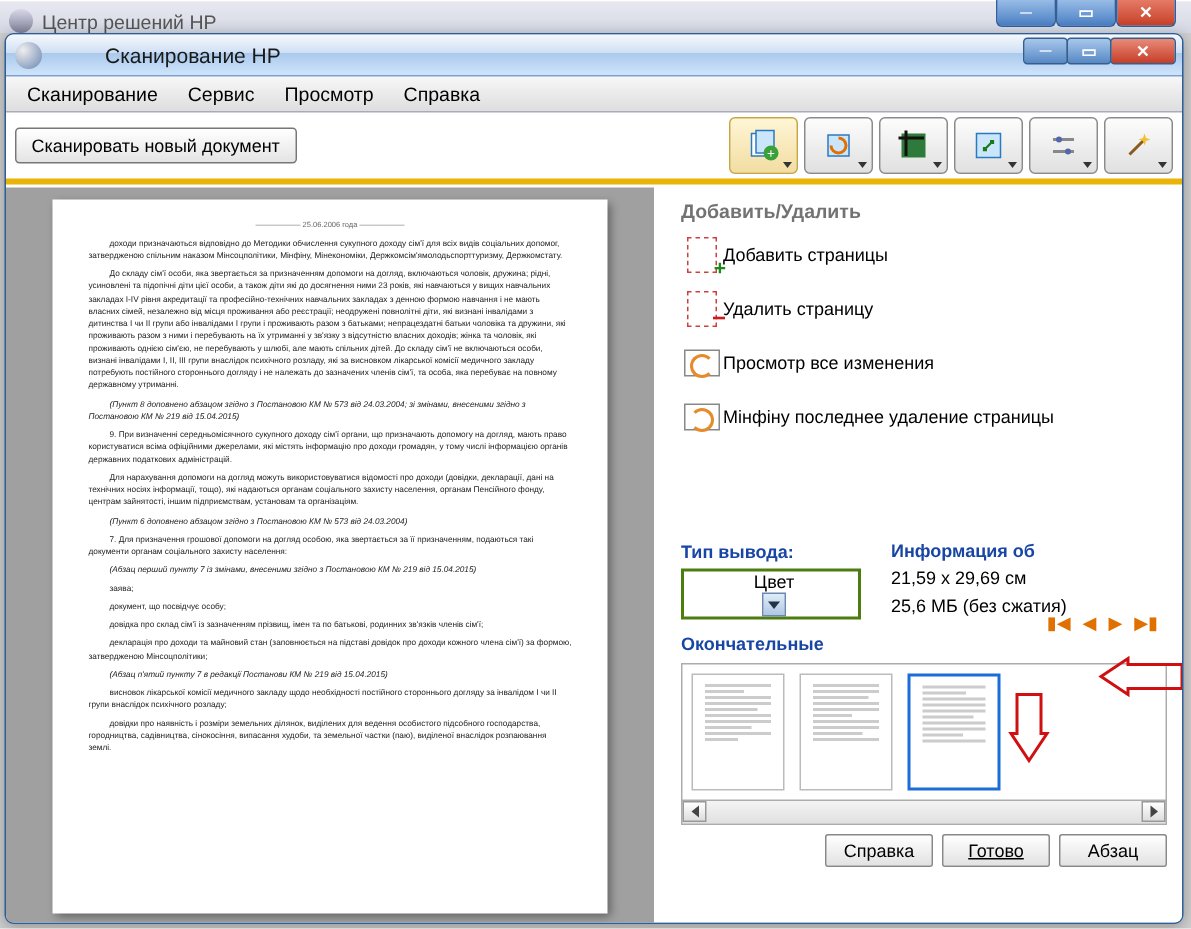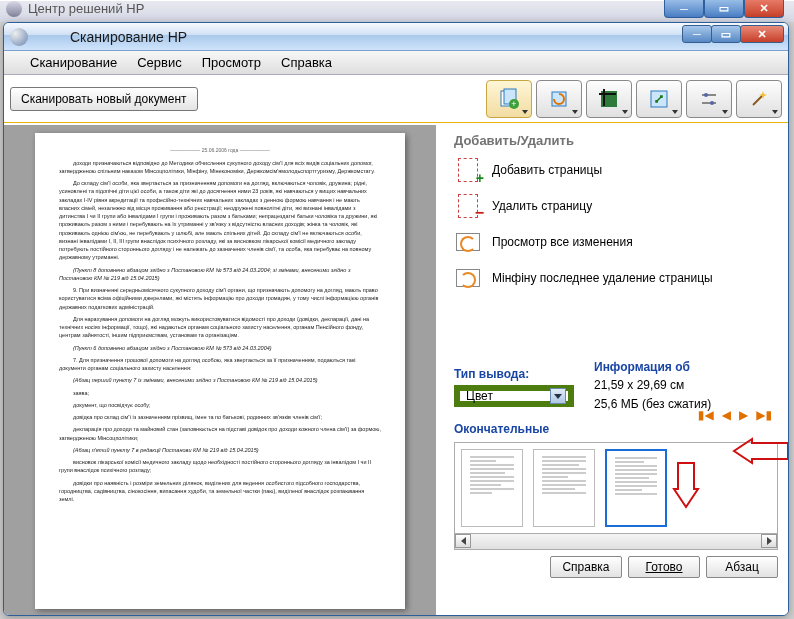--- a/index.html
+++ b/index.html
@@ -14,21 +14,21 @@
   }
 
   
   .parent-titlebar {
     position: absolute;
     top: 0; left: 0; right: 0;
     height: 22px;
     background: linear-gradient(#e8e8f0, #d4d8e4);
     border-top: 1px solid #fff;
     display: flex;
-    align-items: flex-start;
+    align-items: flex-end;
     padding: 0 6px;
     color: #555;
     font-size: 13px;
   }
   .parent-titlebar .hp-icon {
     width: 16px; height: 16px;
     background: linear-gradient(#d8d8e8,#808098);
     border-radius: 50%;
     margin-right: 6px;
     display:flex;align-items:center;justify-content:center;
@@ -94,32 +94,32 @@
   }
   .win-ctrl .min,.win-ctrl .max { background:linear-gradient(#a8c8ec,#5788c4); }
   .win-ctrl .close { width:44px; background:linear-gradient(#e88a78,#c63e28); }
 
   
   .menubar {
     height: 24px;
     background: linear-gradient(#f7f7f7,#dedede);
     border-bottom: 1px solid #aab;
     display:flex; align-items:center;
-    padding: 0 18px;
+    padding: 0 6px;
     gap: 4px;
   }
   .menubar span { font-size:13px; padding:2px 8px; }
 
   
   .toolbar-row {
     height: 48px;
     display:flex;
     align-items:center;
     padding: 6px;
-    border-bottom: 1px solid #eab308;
+    border-bottom: 4px solid #eab308;
     gap: 10px;
   }
   .scan-btn {
     height: 24px;
     padding: 2px 10px;
     background: linear-gradient(#fff,#e4e4e4);
     border:1px solid #777;
     border-radius:3px;
     font-size:12px;
     display:flex;align-items:center;
@@ -184,21 +184,21 @@
     position:relative;
   }
   .section-title {
     color:#737373;
     font-weight:bold;
     font-size:13px;
     margin: 4px 0 8px 0;
   }
   .action-list { display:flex; flex-direction:column; gap:8px; }
   .action-item {
-    display:flex; align-items:center; gap:10px;
+    display:flex; align-items:center; gap:0;
     font-size:12px;
   }
   .action-item .aicon {
     width:28px;height:28px;
     display:flex;align-items:center;justify-content:center;
     position:relative;
   }
   .dashed-page {
     width:20px;height:24px;
     border:1.5px dashed #cc4040;
@@ -222,26 +222,27 @@
     content:"";position:absolute;top:2px;left:3px;width:12px;height:12px;
     border:2px solid #e68a2a;border-right-color:transparent;border-radius:50%;
   }
   .undo-icon.redo::before{transform:scaleX(-1);left:auto;right:3px;}
 
   .output-row { margin-top: 68px; display:flex; align-items:center; gap:20px; }
   .output-left {}
   .output-label{color:#1946a4;font-weight:bold;font-size:12px;}
   .select {
     margin-top:4px;
-    width:120px;height:22px;
-    border:6px solid #4d7c0f;
+    width:120px;height:34px;
+    border:2px solid #4d7c0f;
     background:#fff;
     display:flex;align-items:center;justify-content:space-between;
     padding:0 2px 0 6px;
     font-size:12px;
+    flex-direction:column;
   }
   .select .arrow{
     width:16px;height:16px;border:1px solid #6a88b0;background:linear-gradient(#e0ecf8,#b0c8e4);
     display:flex;align-items:center;justify-content:center;
   }
   .select .arrow::after{content:"";border-left:4px solid transparent;border-right:4px solid transparent;border-top:5px solid #234;}
   .info-label{color:#1946a4;font-weight:bold;font-size:12px;}
   .info-block{font-size:12px;line-height:1.6;margin-top:2px;}
 
   .thumbs-label{color:#1946a4;font-weight:bold;font-size:12px;margin-top:4px;}

